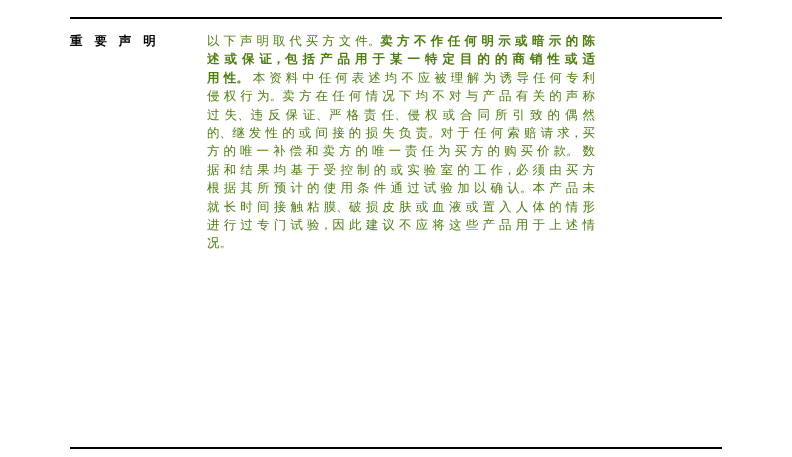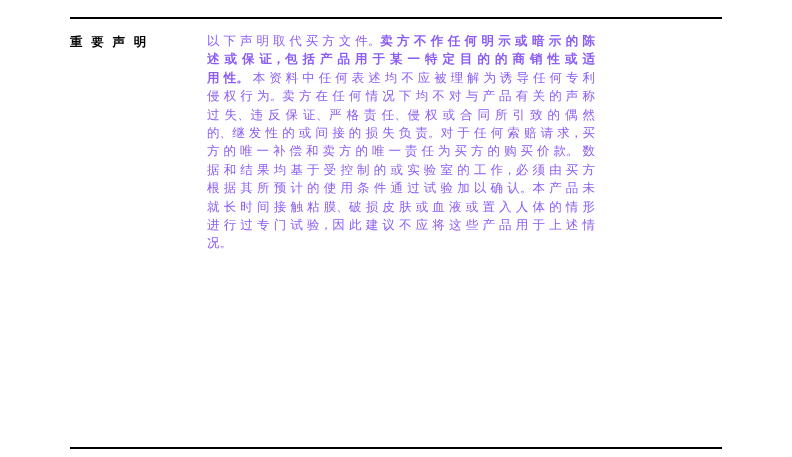--- a/index.html
+++ b/index.html
@@ -40,33 +40,34 @@
   .heading {
     position: absolute;
     left: 70px;
     top: 33px;
     width: 120px;
     font-size: 12.5px;
     font-weight: bold;
     letter-spacing: 2.2px;
     line-height: 18px;
     color: #000000;
+    font-family: Liberation Mono, monospace;
   }
   .body-col {
     position: absolute;
     left: 207px;
     top: 32px;
     width: 388px;
   }
   .para {
     font-size: 12.5px;
     line-height: 18.4px;
     text-align: justify;
     text-justify: inter-ideograph;
-    color: #8b5cf6;
+    color: #4d7c0f;
     margin: 0;
   }
   .para .b {
     font-weight: bold;
   }
   .para-2 {
     margin-top: 37px;
     letter-spacing: 0.6px;
   }
   .seg {

